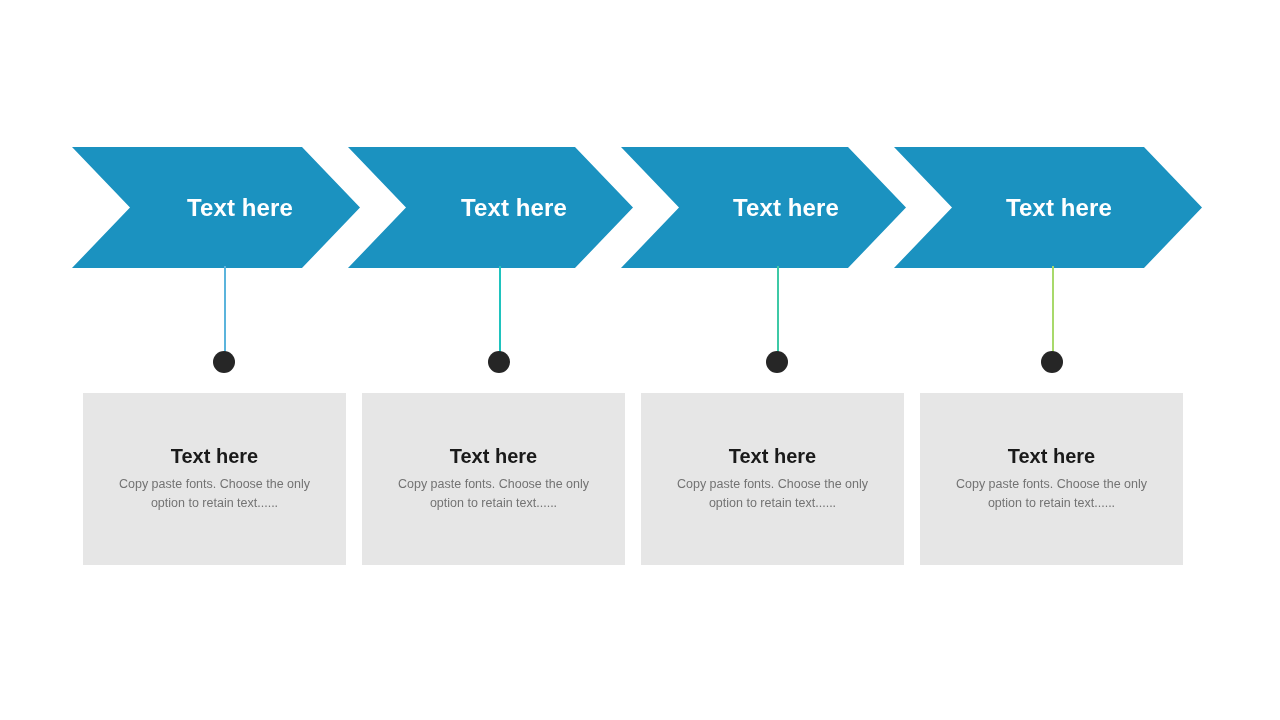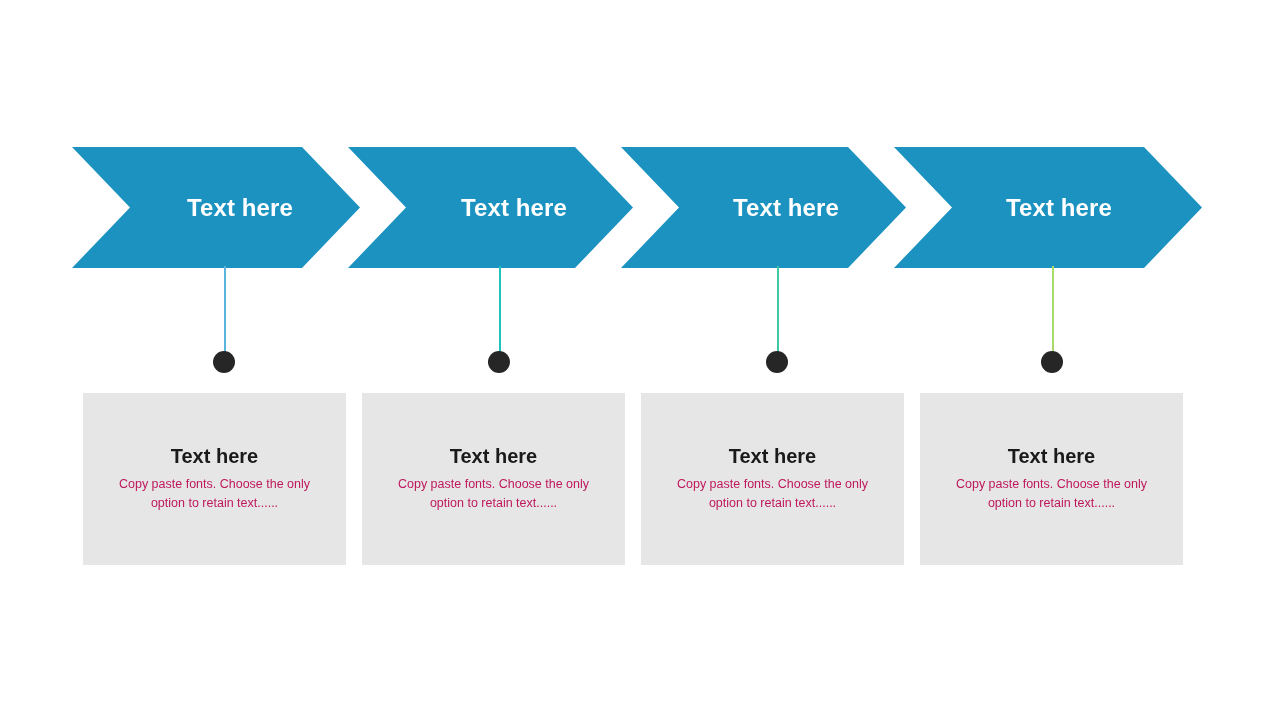--- a/index.html
+++ b/index.html
@@ -87,21 +87,21 @@
   }
   .card-title {
     font-size: 20px;
     font-weight: bold;
     color: #1a1a1a;
     line-height: 26px;
     margin-bottom: 6px;
   }
   .card-body {
     font-size: 12.5px;
-    color: #be185d;
+    color: #737373;
     line-height: 19px;
     text-align: center;
     width: 212px;
   }
 </style>
 </head>
 <body style="background: rgb(255, 255, 255);">
 
 <div id="stage">
 

